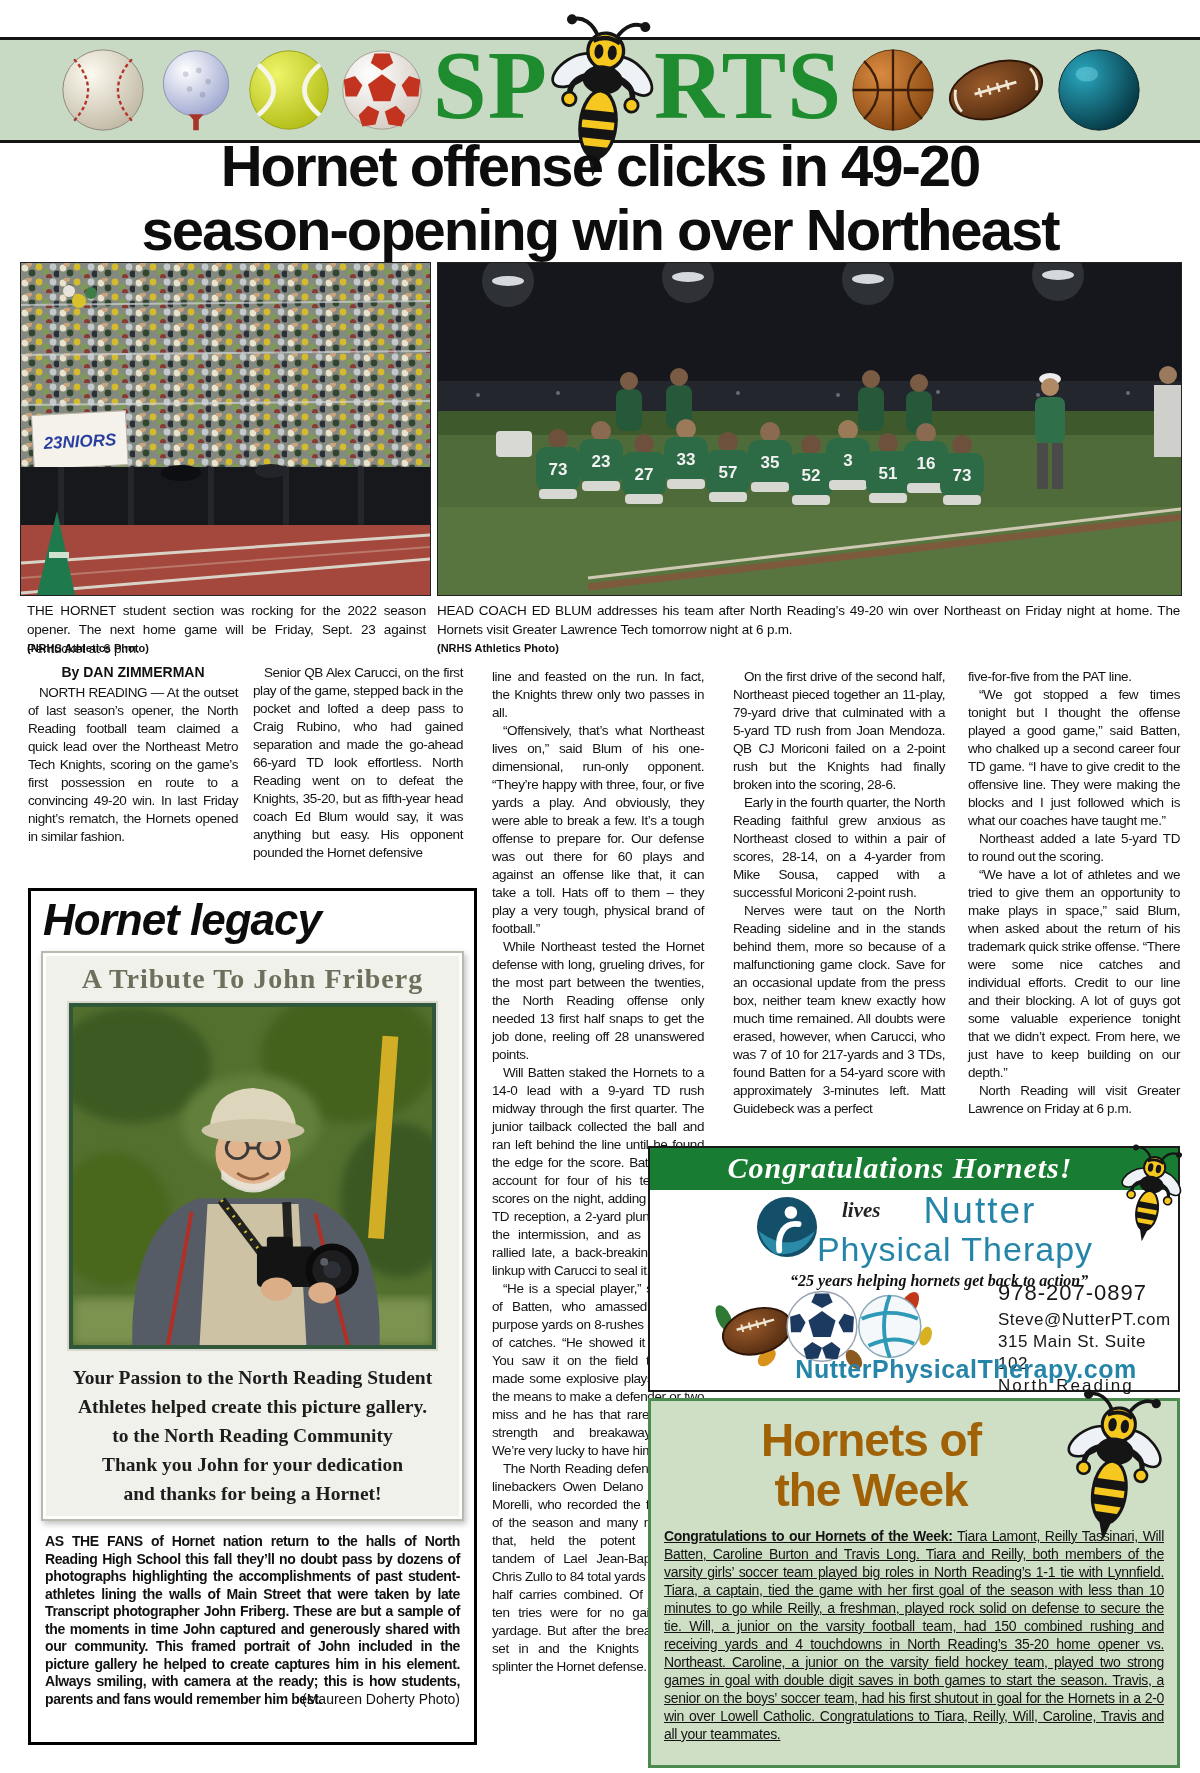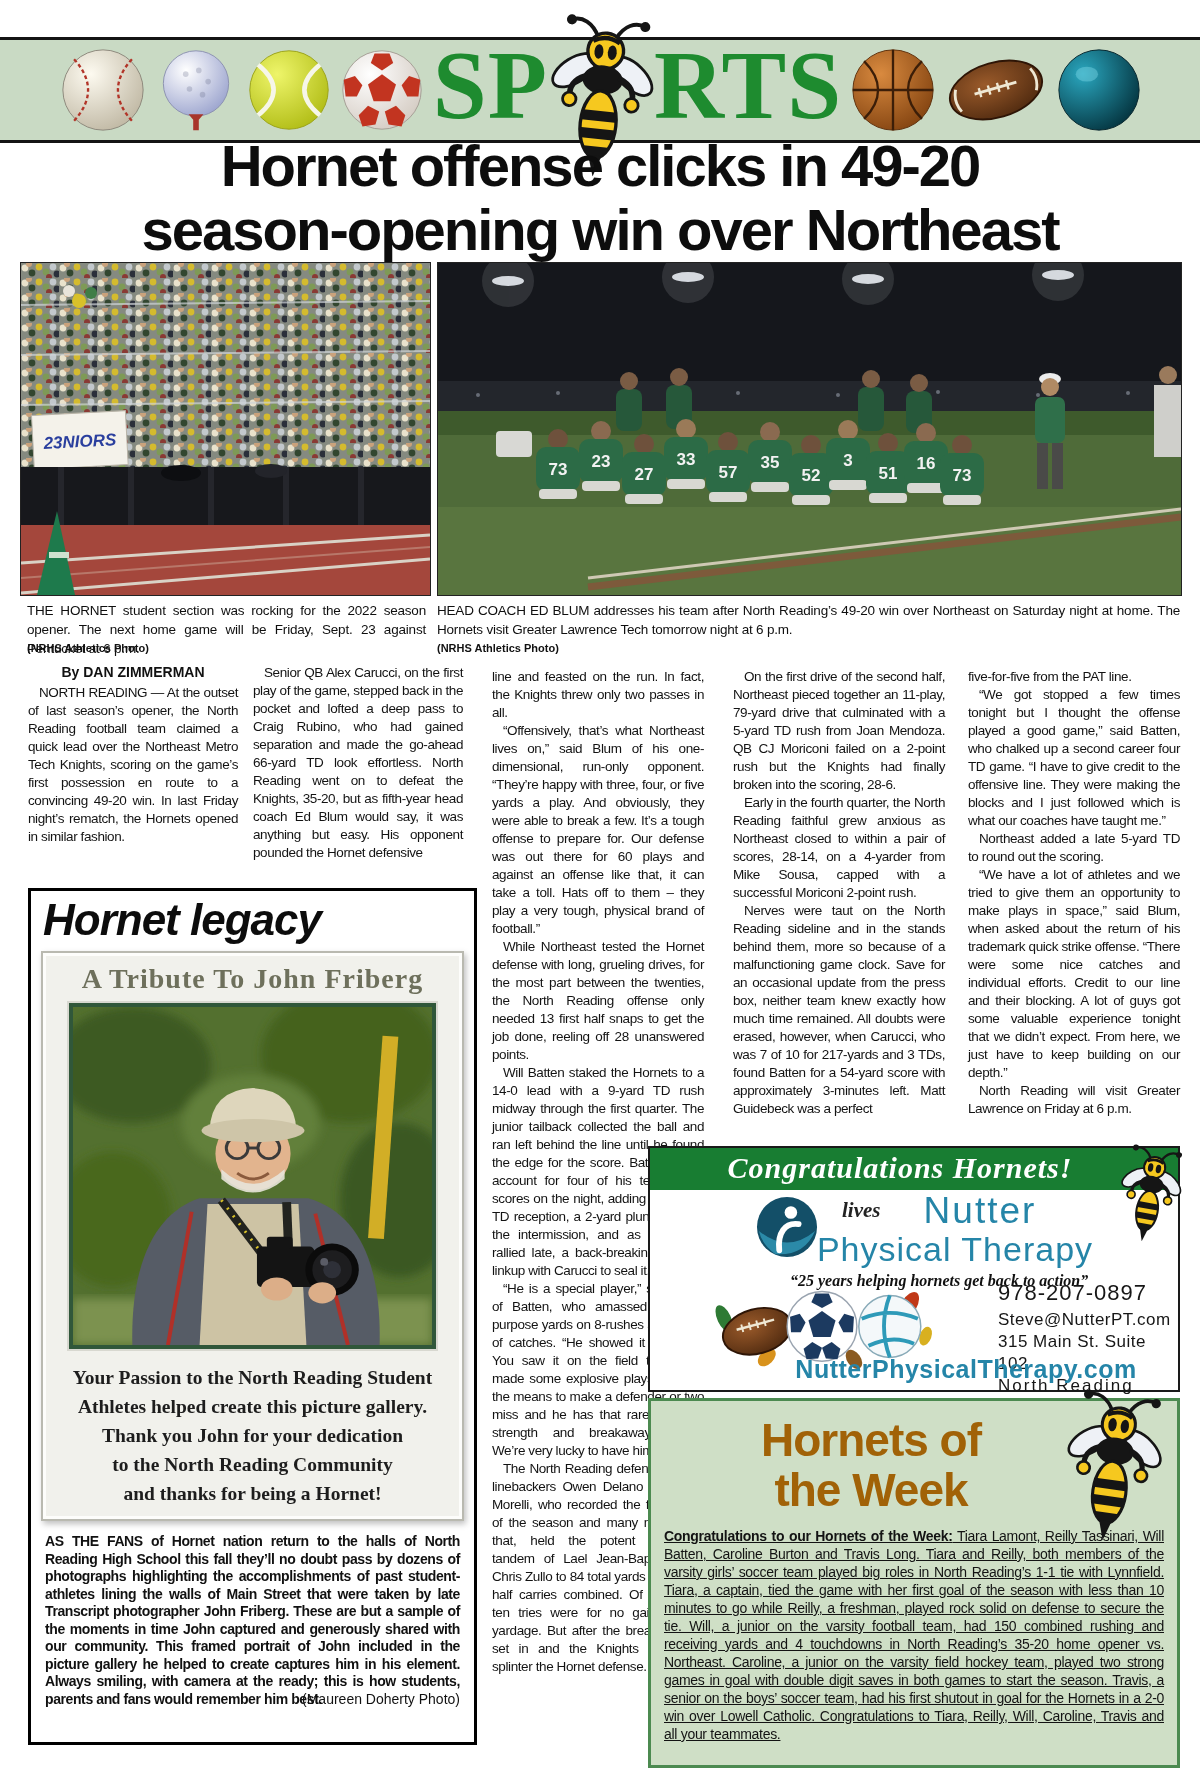--- a/index.html
+++ b/index.html
@@ -428,21 +428,21 @@
       <rect x="716" y="122" width="27" height="72" fill="#cfcfcb"></rect>
         <circle cx="730" cy="112" r="9" fill="#9a7a5c"></circle>
     </svg>
   </div>
 
   <div id="capL" class="abs">
     <div class="cap">THE HORNET student section was rocking for the 2022 season opener. The next home game will be Friday, Sept. 23 against Pentucket at 6 p.m.</div>
     <div class="cap-credit" style="margin-top:-19px">(NRHS Athletics Photo)</div>
   </div>
   <div id="capR" class="abs">
-    <div class="cap">HEAD COACH ED BLUM addresses his team after North Reading’s 49-20 win over Northeast on Saturday night at home. The Hornets visit Greater Lawrence Tech tomorrow night at 6 p.m.</div>
+    <div class="cap">HEAD COACH ED BLUM addresses his team after North Reading’s 49-20 win over Northeast on Friday night at home. The Hornets visit Greater Lawrence Tech tomorrow night at 6 p.m.</div>
     <div class="cap-credit">(NRHS Athletics Photo)</div>
   </div>
 
   <div id="byline" class="abs">By DAN ZIMMERMAN</div>
   <div id="col1" class="abs bodytext">
     <p>NORTH READING — At the outset of last season’s opener, the North Reading football team claimed a quick lead over the Northeast Metro Tech Knights, scoring on the game’s first possession en route to a convincing 49-20 win. In last Friday night’s rematch, the Hornets opened in similar fashion.</p>
   </div>
   <div id="col2" class="abs bodytext">
     <p>Senior QB Alex Carucci, on the first play of the game, stepped back in the pocket and lofted a deep pass to Craig Rubino, who had gained separation and made the go-ahead 66-yard TD look effortless. North Reading went on to defeat the Knights, 35-20, but as fifth-year head coach Ed Blum would say, it was anything but easy. His opponent pounded the Hornet defensive</p>
   </div>
@@ -506,22 +506,22 @@
             <circle cx="262" cy="272" r="20" fill="#1d1d1f"></circle>
           <circle cx="262" cy="272" r="9" fill="#2e3038"></circle>
             <circle cx="254" cy="264" r="4" fill="#5a5c66"></circle>
           <ellipse cx="206" cy="292" rx="16" ry="12" fill="#dcae88"></ellipse>
             <ellipse cx="252" cy="296" rx="14" ry="11" fill="#dcae88"></ellipse>
         </svg>
       </div>
       <div id="plaque">
         <div>Your Passion to the North Reading Student</div>
         <div>Athletes helped create this picture gallery.</div>
+        <div>to the North Reading Community</div>
         <div>Thank you John for your dedication</div>
-        <div>to the North Reading Community</div>
         <div>and thanks for being a Hornet!</div>
       </div>
     </div>
     <div id="legacy-cap">AS THE FANS of Hornet nation return to the halls of North Reading High School this fall they’ll no doubt pass by dozens of photographs highlighting the accomplishments of past student-athletes lining the walls of Main Street that were taken by late Transcript photographer John Friberg. These are but a sample of the moments in time John captured and generously shared with our community. This framed portrait of John included in the picture gallery he helped to create captures him in his element. Always smiling, with camera at the ready; this is how students, parents and fans would remember him best.</div>
     <div id="legacy-credit">(Maureen Doherty Photo)</div>
   </div>
 
   <div id="adbox" class="abs">
     <div id="ad-banner">Congratulations Hornets!</div>
     <svg id="ad-bee">

